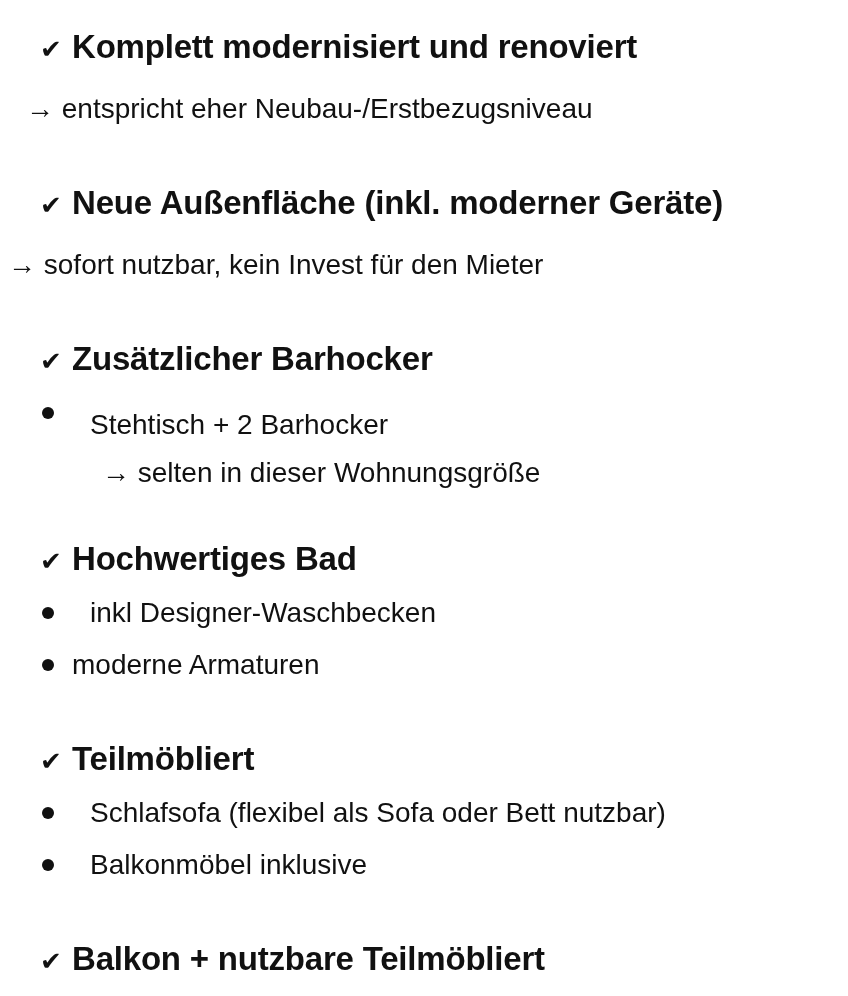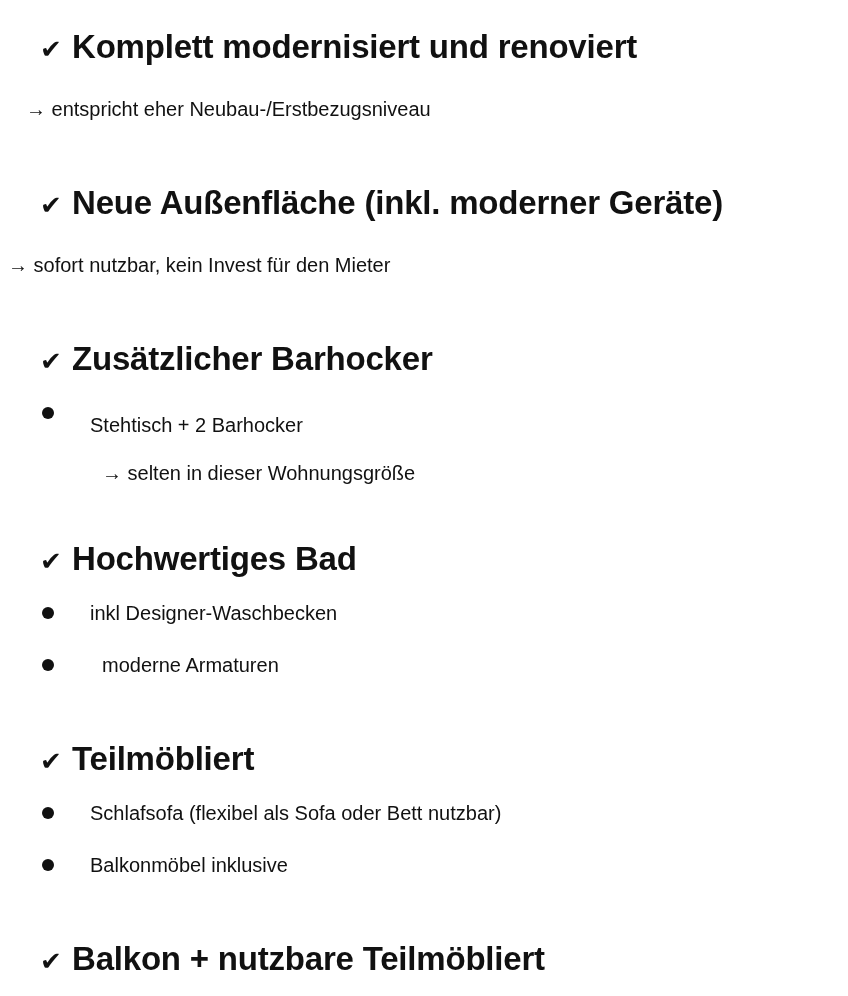--- a/index.html
+++ b/index.html
@@ -9,21 +9,21 @@
       color: #111111;
       position: relative;
     }
     .sec-title {
       position: absolute; left: 24px;
       font-size: 33px; font-weight: bold; line-height: 58px;
       white-space: nowrap; letter-spacing: -0.2px; margin-left: 16px;
     }
     .check { font-size: 26px; margin-right: 6px; display: inline-block; width: 26px; }
     .line {
-      position: absolute; font-size: 20px; line-height: 36px; white-space: nowrap;
+      position: absolute; font-size: 28px; line-height: 36px; white-space: nowrap;
     }
     .bullet {
       position: absolute; left: 42px; width: 12px; height: 12px; border-radius: 50%; background: #111;
     }
   </style>
 </head>
 <body>
 
 <div>
   <div class="sec-title" style="top:18px;"><span class="check">✔</span><span>Komplett modernisiert und renoviert</span></div>
@@ -40,21 +40,21 @@
   <span class="bullet" style="top:407px;"></span>
   <div class="line" style="left:90px; top:395px;margin-top:12px;">Stehtisch + 2 Barhocker</div>
   <div class="line" style="left:90px; top:455px;margin-left:12px;">→ selten in dieser Wohnungsgröße</div>
 </div>
 
 <div>
   <div class="sec-title" style="top:530px;"><span class="check">✔</span><span>Hochwertiges Bad</span></div>
   <span class="bullet" style="top:607px;"></span>
   <div class="line" style="left:90px; top:595px;">inkl Designer-Waschbecken</div>
   <span class="bullet" style="top:659px;"></span>
-  <div class="line" style="left:102px; top:647px;text-align:center;">moderne Armaturen</div>
+  <div class="line" style="left:72px; top:647px;text-align:center;">moderne Armaturen</div>
 </div>
 
 <div>
   <div class="sec-title" style="top:730px;"><span class="check">✔</span><span>Teilmöbliert</span></div>
   <span class="bullet" style="top:807px;"></span>
   <div class="line" style="left:90px; top:795px;">Schlafsofa (flexibel als Sofa oder Bett nutzbar)</div>
   <span class="bullet" style="top:859px;"></span>
   <div class="line" style="left:90px; top:847px;">Balkonmöbel inklusive</div>
 </div>
 

